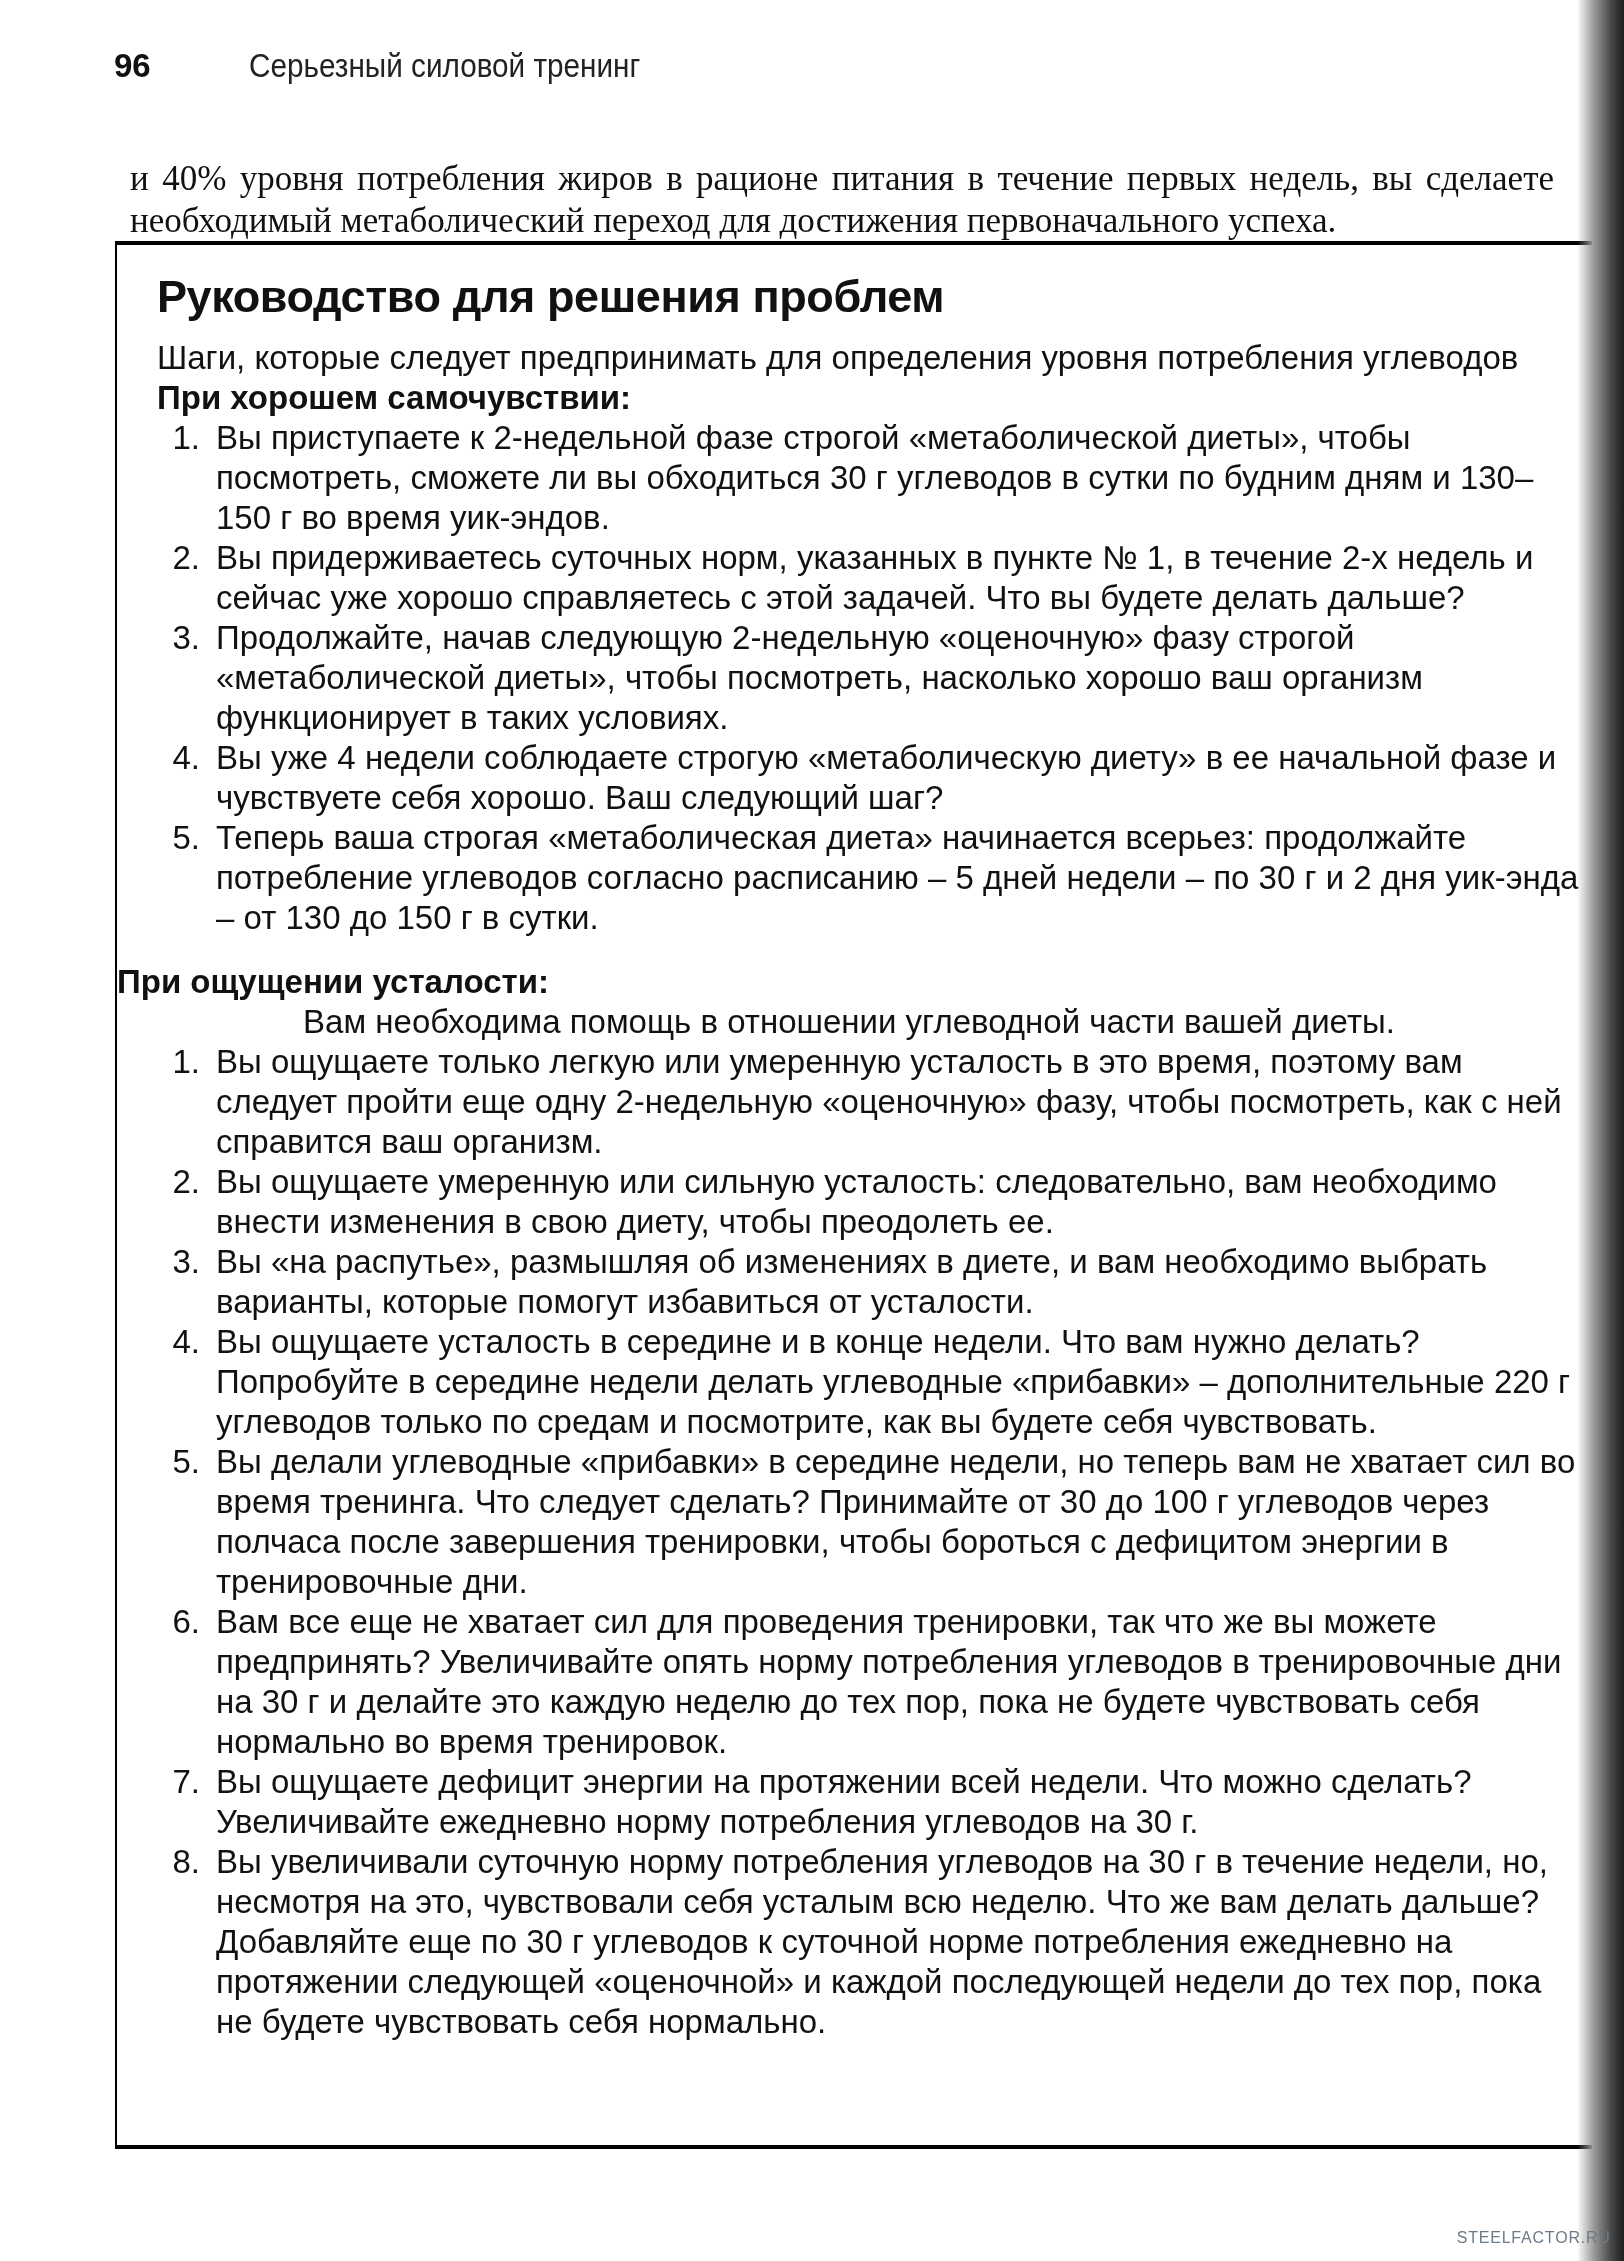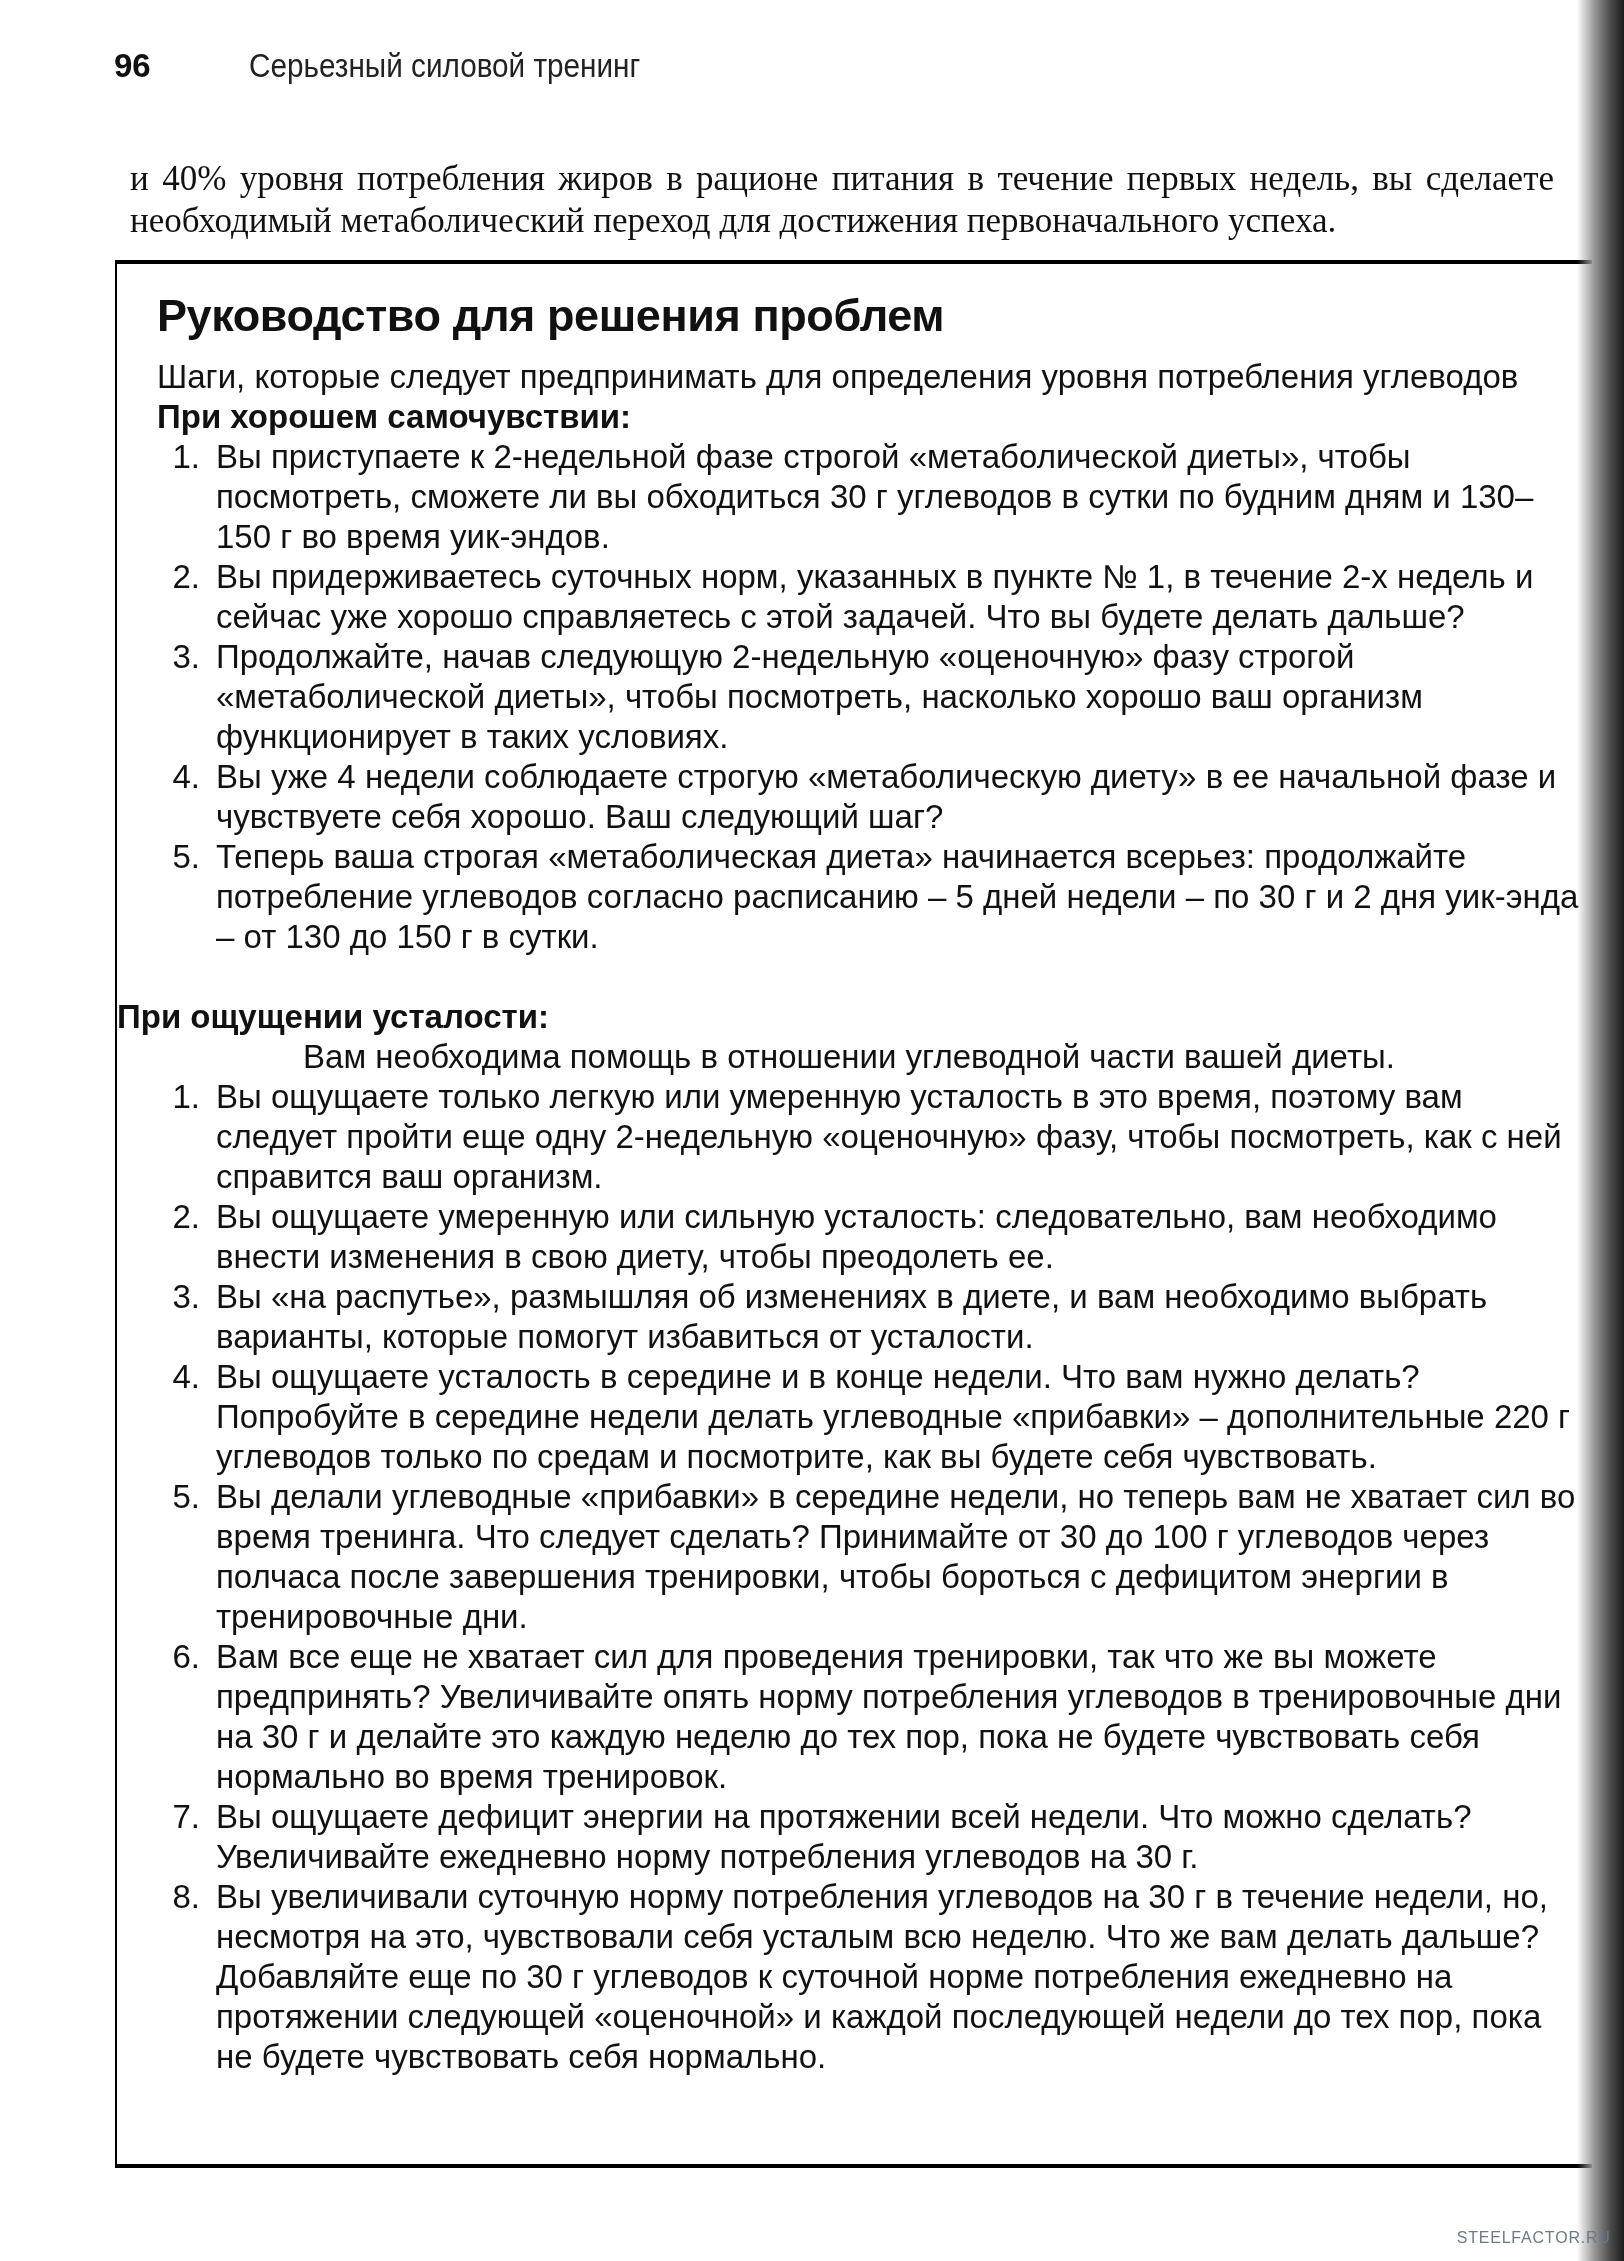--- a/index.html
+++ b/index.html
@@ -13,34 +13,34 @@
     display: flex; align-items: baseline;
   }
   .page-number { font-weight: bold; width: 135px; }
   .running-title { font-weight: normal; color: #222; transform: scaleX(0.9); transform-origin: left; }
   .intro {
     position: absolute; left: 114px; top: 142px; width: 1456px;
     font-family: "Liberation Serif", serif; font-size: 35px; line-height: 42px;
   }
   .intro p { margin: 16px; }
   .box {
-    position: absolute; left: 115px; top: 260px; width: 1477px; height: 1908px;
+    position: absolute; left: 115px; top: 241px; width: 1477px; height: 1908px;
     border-top: 4.8px solid #000; border-left: 2.4px solid #000; border-bottom: 4.8px solid #000;
     box-sizing: border-box;
   }
   .box-inner {
     position: absolute; left: 40px; top: 16px; width: 1424px;
     font-family: "Liberation Sans", sans-serif; font-size: 33px; line-height: 40px;
   }
   .box-title {
     font-size: 45px; font-weight: bold; line-height: 72px; margin: 0 0 4.8px 0; letter-spacing: -0.4px;
   }
   .box-lead { margin: 0; }
   .section-title { font-weight: bold; margin: 0; }
-  .section-title.second { margin-top: 40px; margin-left: -40px; }
+  .section-title.second { margin-top: 24px; margin-left: -40px; }
   .section-lead { margin: 0 0 0 -40px; text-align: center; }
   ol { margin: 0; padding: 0 0 0 51px; list-style: none; }
   ol li { position: relative; padding-left: 8px; }
   ol li .num { position: absolute; left: -40px; width: 40px; text-align: right; padding-right: 8px; box-sizing: border-box; }
   .right-shadow {
     position: absolute; right: 0; top: 0; width: 48px; height: 2261px;
     background: linear-gradient(90deg, rgba(255,255,255,0) 0%, #9a9a9a 35%, #4a4a4a 70%, #1a1a1a 100%);
   }
   .watermark {
     position: absolute; right: 14.3px; bottom: 14.3px;

